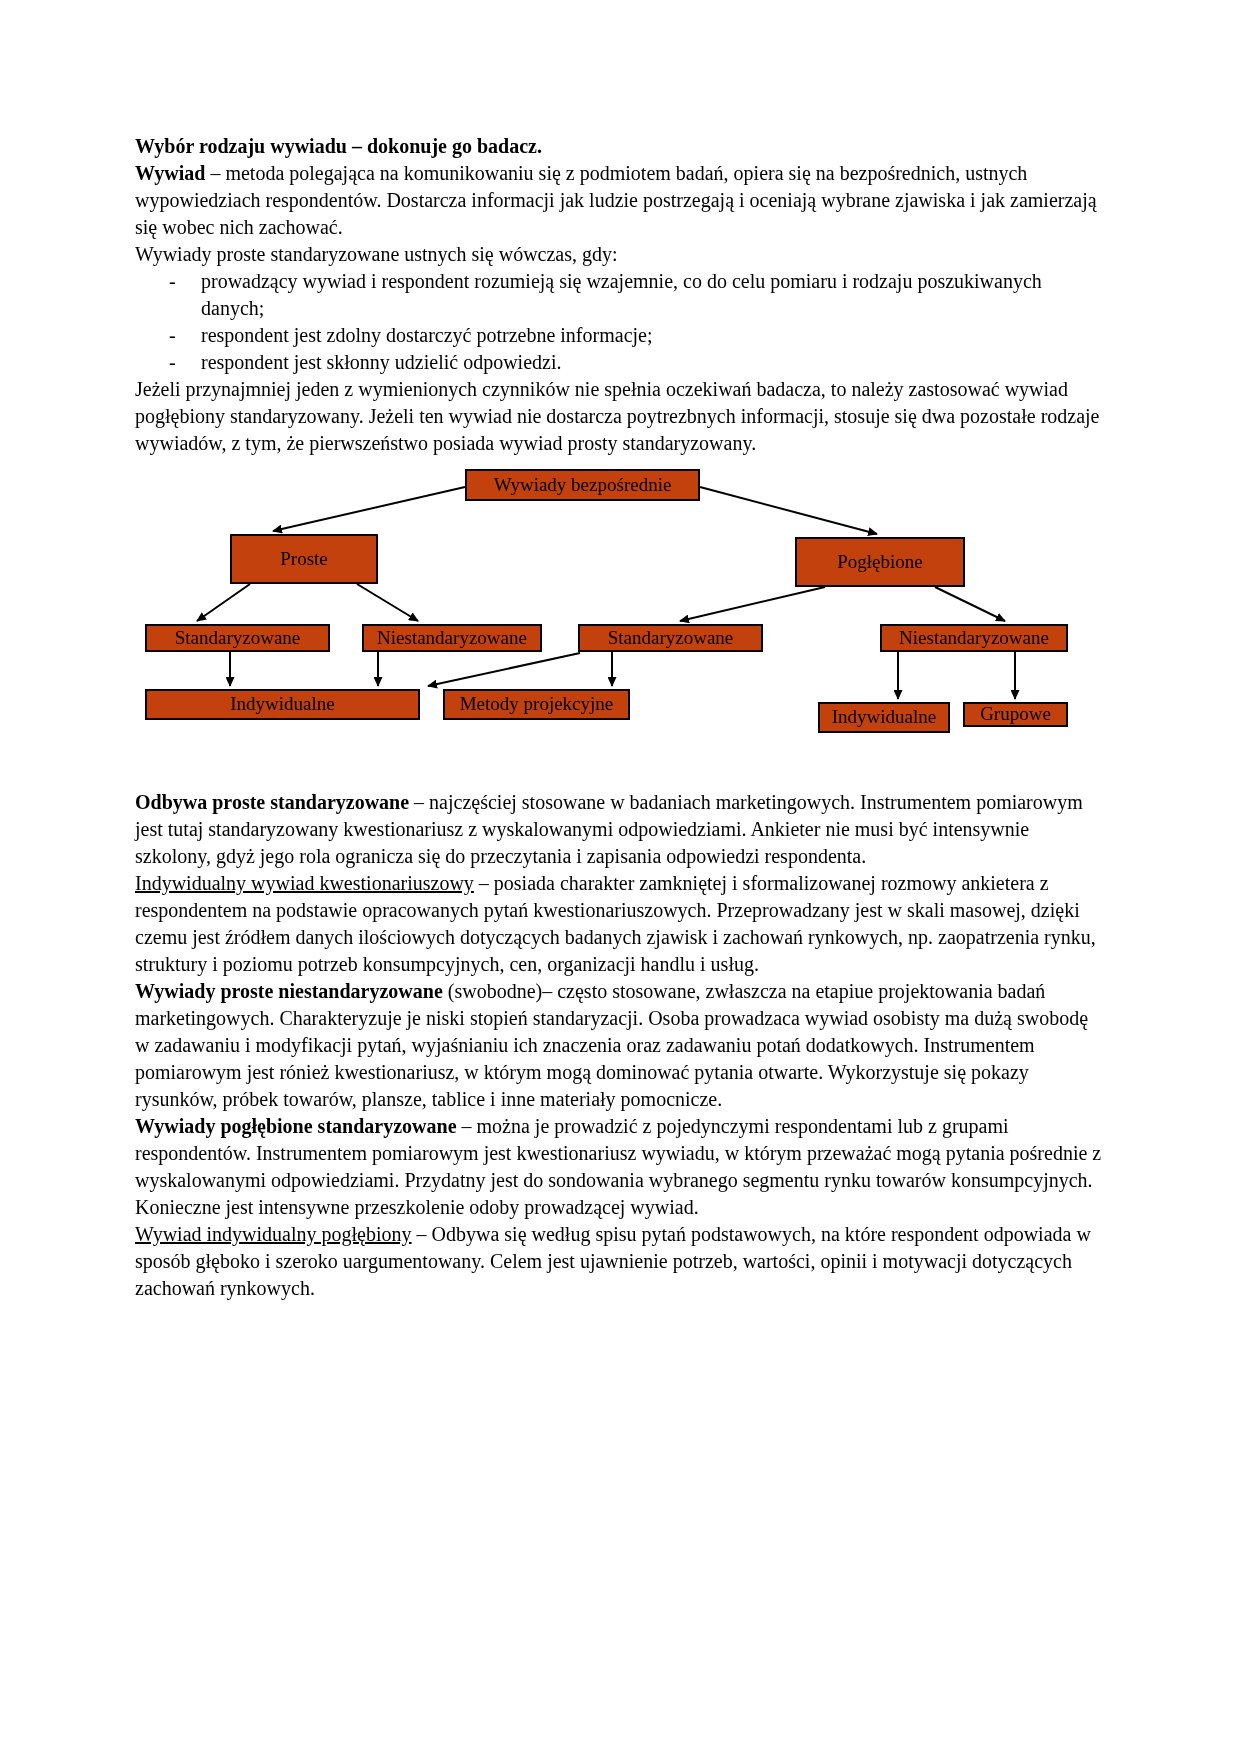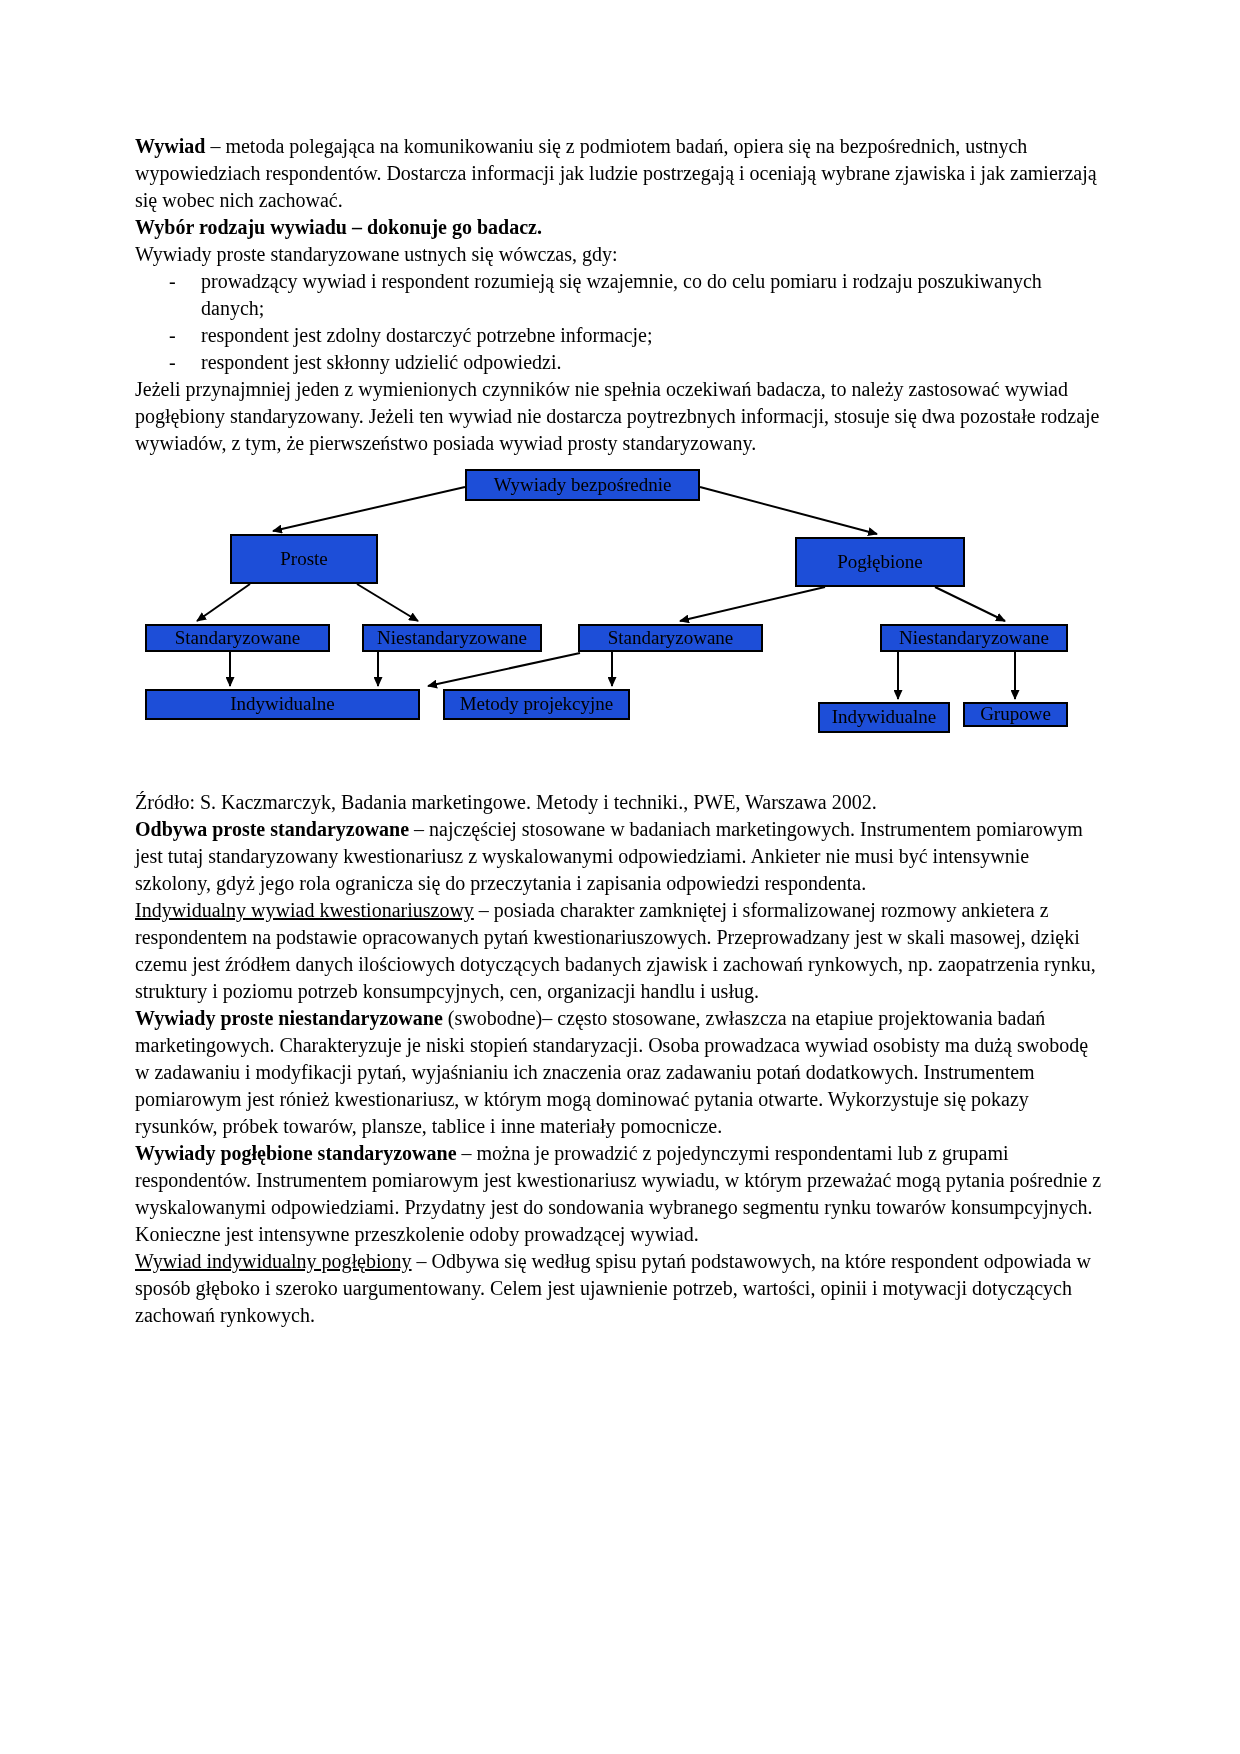--- a/index.html
+++ b/index.html
@@ -30,36 +30,36 @@
     line-height: 1.1;
   }
   .diagram svg.arrow-layer {
     position: absolute;
     left: 0; top: 0;
     width: 970px; height: 272px;
   }
   .dbox {
     position: absolute;
     border: 2px solid #000000;
-    background: #1d4ed8;
+    background: #c2410c;
     display: flex;
     align-items: center;
     justify-content: center;
     text-align: center;
   }
 </style>
 </head>
 <body>
 
 <div class="page">
   <div class="content">
 
     <div id="intro-text">
+        <p class="para"><span class="b ">Wybór rodzaju wywiadu</span><span class="b "> – dokonuje go badacz.</span></p>
         <p class="para"><span class="b ">Wywiad</span><span class=""> – metoda polegająca na komunikowaniu się z podmiotem badań, opiera się na bezpośrednich, ustnych wypowiedziach respondentów. Dostarcza informacji jak ludzie postrzegają i oceniają wybrane zjawiska i jak zamierzają się wobec nich zachować.</span></p>
-        <p class="para"><span class="b ">Wybór rodzaju wywiadu</span><span class="b "> – dokonuje go badacz.</span></p>
         <p class="para"><span class="">Wywiady proste standaryzowane ustnych się wówczas, gdy:</span></p>
         <p class="para bullet"><span class="dash">-</span><span class="">prowadzący wywiad i respondent rozumieją się wzajemnie, co do celu pomiaru i rodzaju poszukiwanych danych;</span></p>
         <p class="para bullet"><span class="dash">-</span><span class="">respondent jest zdolny dostarczyć potrzebne informacje;</span></p>
         <p class="para bullet"><span class="dash">-</span><span class="">respondent jest skłonny udzielić odpowiedzi.</span></p>
         <p class="para"><span class="">Jeżeli przynajmniej jeden z wymienionych czynników nie spełnia oczekiwań badacza, to należy zastosować wywiad pogłębiony standaryzowany. Jeżeli ten wywiad nie dostarcza poytrezbnych informacji, stosuje się dwa pozostałe rodzaje wywiadów, z tym, że pierwszeństwo posiada wywiad prosty standaryzowany.</span></p>
       </div>
 
     <div class="diagram" id="diagram">
       <svg class="arrow-layer" id="arrow-layer" viewBox="0 0 970 272" xmlns="http://www.w3.org/2000/svg">
         <defs>
@@ -110,21 +110,20 @@
         </div>
         <div class="dbox" style="left: 683px; top: 235px; width: 132px; height: 31px;">
           <span>Indywidualne</span>
         </div>
         <div class="dbox" style="left: 828px; top: 235px; width: 105px; height: 25px;">
           <span>Grupowe</span>
         </div>
       </div>
 
     <div id="body-text">
-        <p class="para"><span class="">Źródło: S. Kaczmarczyk, Badania marketingowe. Metody i techniki., PWE, Warszawa 2002.</span></p>
         <p class="para"><span class="b ">Odbywa proste standaryzowane</span><span class=""> – najczęściej stosowane w badaniach marketingowych. Instrumentem pomiarowym jest tutaj standaryzowany kwestionariusz z wyskalowanymi odpowiedziami. Ankieter nie musi być intensywnie szkolony, gdyż jego rola ogranicza się do przeczytania i zapisania odpowiedzi respondenta.</span></p>
         <p class="para"><span class="u">Indywidualny wywiad kwestionariuszowy</span><span class=""> – posiada charakter zamkniętej i sformalizowanej rozmowy ankietera z respondentem na podstawie opracowanych pytań kwestionariuszowych. Przeprowadzany jest w skali masowej, dzięki czemu jest źródłem danych ilościowych dotyczących badanych zjawisk i zachowań rynkowych, np. zaopatrzenia rynku, struktury i poziomu potrzeb konsumpcyjnych, cen, organizacji handlu i usług.</span></p>
         <p class="para"><span class="b ">Wywiady proste niestandaryzowane</span><span class=""> (swobodne)– często stosowane, zwłaszcza na etapiue projektowania badań marketingowych. Charakteryzuje je niski stopień standaryzacji. Osoba prowadzaca wywiad osobisty ma dużą swobodę w zadawaniu i modyfikacji pytań, wyjaśnianiu ich znaczenia oraz zadawaniu potań dodatkowych. Instrumentem pomiarowym jest rónież kwestionariusz, w którym mogą dominować pytania otwarte. Wykorzystuje się pokazy rysunków, próbek towarów, plansze, tablice i inne materiały pomocnicze.</span></p>
         <p class="para"><span class="b ">Wywiady pogłębione standaryzowane</span><span class=""> – można je prowadzić z pojedynczymi respondentami lub z grupami respondentów. Instrumentem pomiarowym jest kwestionariusz wywiadu, w którym przeważać mogą pytania pośrednie z wyskalowanymi odpowiedziami. Przydatny jest do sondowania wybranego segmentu rynku towarów konsumpcyjnych. Konieczne jest intensywne przeszkolenie odoby prowadzącej wywiad.</span></p>
         <p class="para"><span class="u">Wywiad indywidualny pogłębiony</span><span class=""> – Odbywa się według spisu pytań podstawowych, na które respondent odpowiada w sposób głęboko i szeroko uargumentowany. Celem jest ujawnienie potrzeb, wartości, opinii i motywacji dotyczących zachowań rynkowych.</span></p>
       </div>
 
   </div>
 </div>
 

